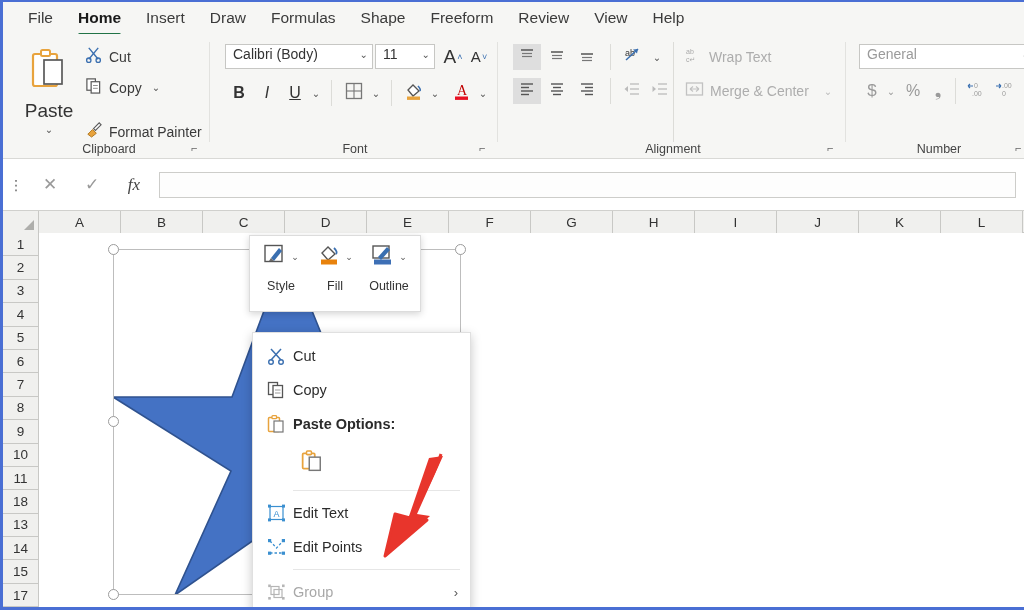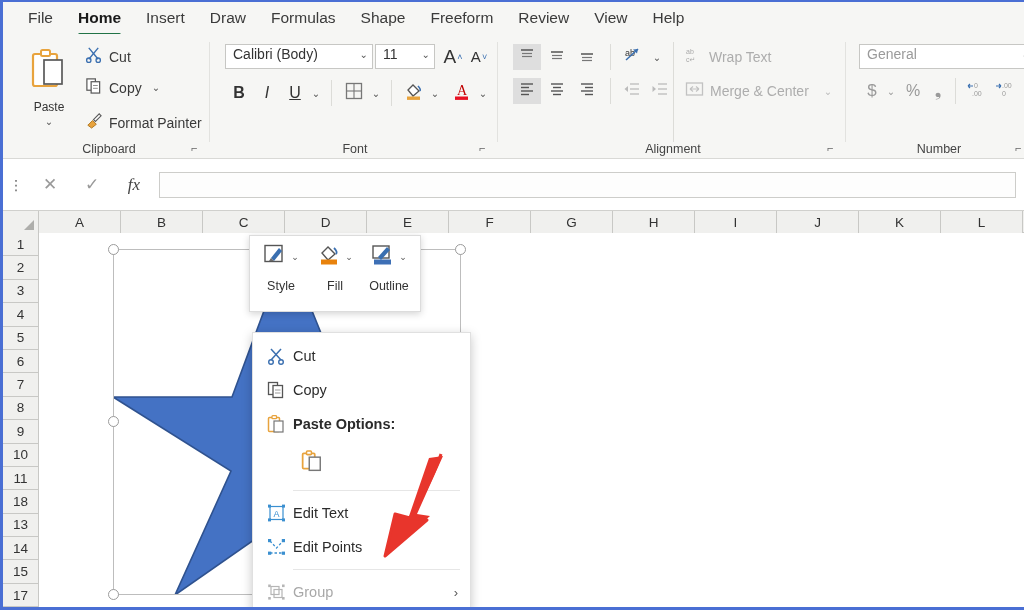--- a/index.html
+++ b/index.html
@@ -62,21 +62,21 @@
     color: #666; font-size: 11px; line-height: 13px; text-align: center;
   }
 
   
   .grp-clipboard { left: 8px; width: 196px; }
   .paste-btn {
     position: absolute; left: 10px; top: 8px; width: 56px; height: 86px;
     display: flex; flex-direction: column; align-items: center;
     padding-top: 6px; cursor: default;
   }
-  .paste-label { font-size: 12px; color: #333; margin-top: 4px; }
+  .paste-label { font-size: 19px; color: #333; margin-top: 4px; }
   .paste-chev { font-size: 10px; color: #555; margin-top: 2px; }
   .clip-item {
     position: absolute; left: 74px; height: 25px;
     display: flex; align-items: center; cursor: default;
   }
   .clip-item .lbl { font-size: 14px; color: #3a3a3a; margin-left: 7px; }
   .clip-item .chev { font-size: 10px; color: #555; margin-left: 10px; }
 
   
   .grp-font { left: 212px; width: 280px; }
@@ -277,21 +277,21 @@
             <rect x="2" y="2" width="9" height="12" fill="#fff" stroke="#5a5a5a" stroke-width="1.3"></rect>
             <rect x="6.5" y="5" width="9" height="12" fill="#fff" stroke="#5a5a5a" stroke-width="1.3"></rect>
             <line x1="8.5" y1="9" x2="13.5" y2="9" stroke="#8a8a8a" stroke-width="1"></line>
             <line x1="8.5" y1="12" x2="13.5" y2="12" stroke="#8a8a8a" stroke-width="1"></line>
           </svg>
         </span>
         <span class="lbl">Copy</span>
         <span class="chev">⌄</span>
       </div>
 
-      <div class="clip-item" style="top:76px;justify-content:center;">
+      <div class="clip-item" style="top:85px;justify-content:center;">
         <span>
           <svg width="17" height="17" viewBox="0 0 18 18">
             <path d="M3 14 L8 9 L12 13 L7 17 Z" fill="#E8A33D" stroke="#b07820" stroke-width="1"></path>
             <path d="M9 8 L15 2 L17 4 L11 10 Z" fill="#fff" stroke="#5a5a5a" stroke-width="1.2"></path>
           </svg>
         </span>
         <span class="lbl">Format Painter</span>
       </div>
 
       <div class="group-label">Clipboard</div>

